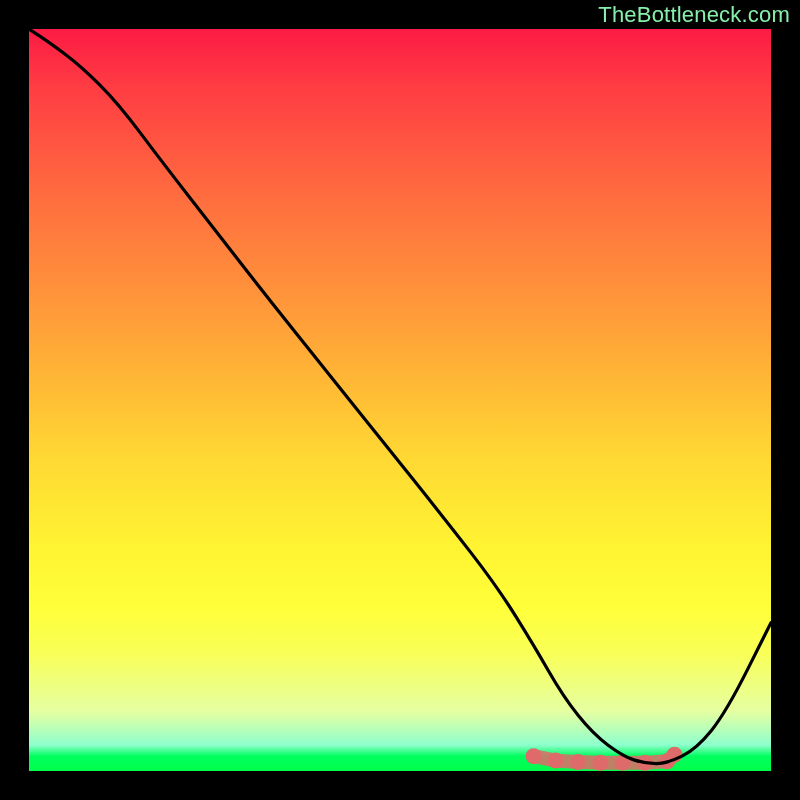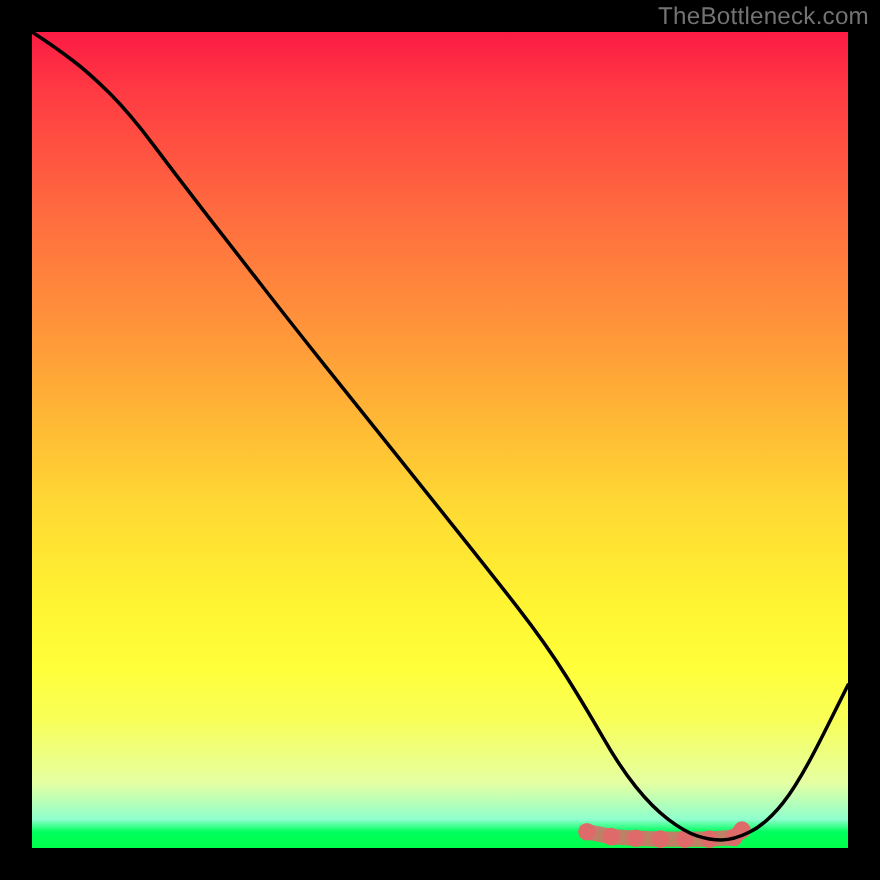--- a/index.html
+++ b/index.html
@@ -14,21 +14,21 @@
   .outer {
     position: relative;
     width: 800px;
     height: 800px;
     background: #000;
   }
   .attribution {
     position: absolute;
     top: 2px;
     right: 10px;
-    color: #737373;
+    color: #86efac;
     font-size: 22px;
     font-weight: 400;
     letter-spacing: 0.2px;
   }
   
   .plot-area {
     position: absolute;
     left: 29px;
     top: 29px;
     width: 742px;

